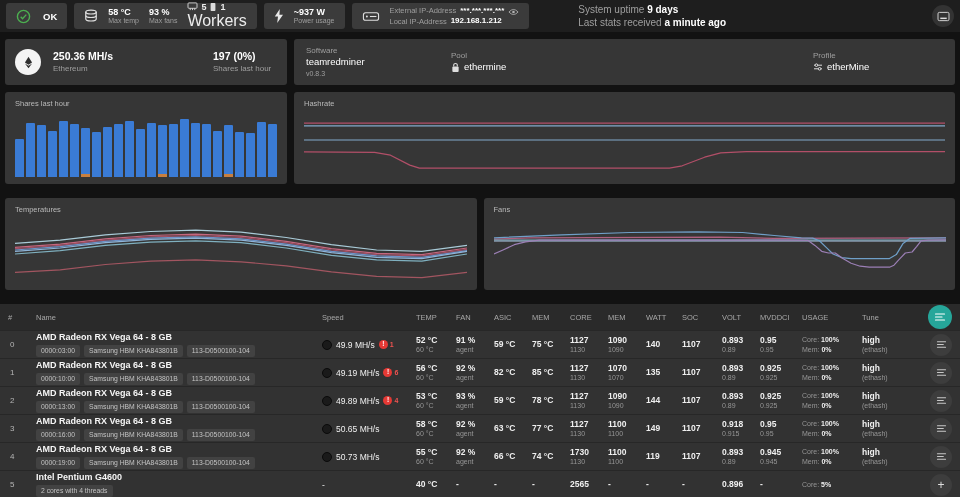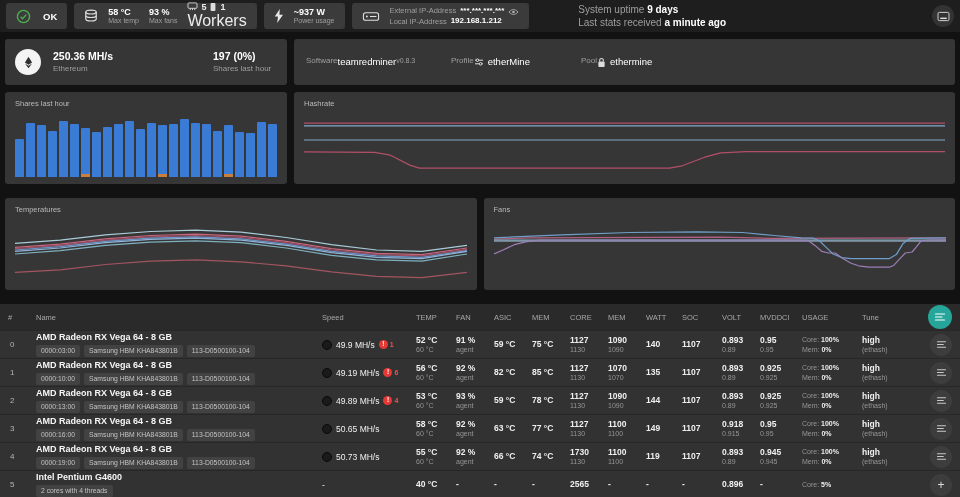--- a/index.html
+++ b/index.html
@@ -30,21 +30,21 @@
   .card-title{font-size:7.5px;color:#b9b9b9}
 
   
   .summary-left{width:282px;flex-direction:row;align-items:center;gap:12px;height:46px}
   .summary-right{flex:1;flex-direction:row;align-items:center;height:46px;padding:0 12px}
   .eth-circle{width:26px;height:26px;border-radius:50%;background:#f4f4f4;display:flex;align-items:center;justify-content:center;flex:none}
   .sum-stat{display:flex;flex-direction:column;line-height:1.25}
   .sum-stat .v{font-size:10.5px;font-weight:700;color:#fff;white-space:nowrap}
   .sum-stat .l{font-size:8px;color:#9f9f9f;white-space:nowrap}
   .sum-stat.first{width:148px}
-  .info-col{display:flex;flex-direction:row;line-height:1.3}
+  .info-col{display:flex;flex-direction:column;line-height:1.3}
   .info-col .lab{font-size:8px;color:#9f9f9f}
   .info-col .val{font-size:9.5px;font-weight:400;color:#fff;display:flex;align-items:center;gap:4px;white-space:nowrap}
   .info-col .ver{font-size:7px;color:#9f9f9f}
   .col-software{width:145px}.col-started{width:106px}.col-profile{width:130px}.col-pool{flex:1}
 
   
   .chart-card{height:92px}
   .shares-card{width:282px}
   .hashrate-card{flex:1}
   .half-card{flex:1}
@@ -186,39 +186,39 @@
       <span class="l">Shares last hour</span>
     </div>
   </div>
 
   <div class="card summary-right">
     <div class="info-col col-software">
       <span class="lab">Software</span>
       <span class="val">teamredminer</span>
       <span class="ver">v0.8.3</span>
     </div>
+    <div class="info-col col-pool">
+      <span class="lab">Pool</span>
+      <span class="val">
+        <svg width="9" height="11" viewBox="0 0 10 12">
+            <rect x="1.5" y="5" width="7" height="6" rx="1" fill="#ddd"></rect>
+            <path d="M3 5 V3.5 a2 2 0 0 1 4 0 V5" stroke="#ddd" fill="none" stroke-width="1.2"></path>
+          </svg>
+        <span>ethermine</span>
+      </span>
+    </div>
     <div class="info-col col-profile">
       <span class="lab">Profile</span>
       <span class="val">
         <svg width="10" height="10" viewBox="0 0 10 10" stroke="#ddd" stroke-width="1" fill="none">
             <path d="M1 3.2 h8 M1 6.8 h8"></path>
             <circle cx="3.4" cy="3.2" r="1.3" fill="#363636"></circle>
             <circle cx="6.6" cy="6.8" r="1.3" fill="#363636"></circle>
           </svg>
         <span>etherMine</span>
-      </span>
-    </div>
-    <div class="info-col col-pool">
-      <span class="lab">Pool</span>
-      <span class="val">
-        <svg width="9" height="11" viewBox="0 0 10 12">
-            <rect x="1.5" y="5" width="7" height="6" rx="1" fill="#ddd"></rect>
-            <path d="M3 5 V3.5 a2 2 0 0 1 4 0 V5" stroke="#ddd" fill="none" stroke-width="1.2"></path>
-          </svg>
-        <span>ethermine</span>
       </span>
     </div>
   </div>
 </section>
 
 <section class="row">
   <div class="card chart-card shares-card">
     <div class="card-title">Shares last hour</div>
     <div class="bars" id="shares-bars">
         <div class="bar" style="height: 57.9%; background: rgb(58, 123, 213);"></div>

